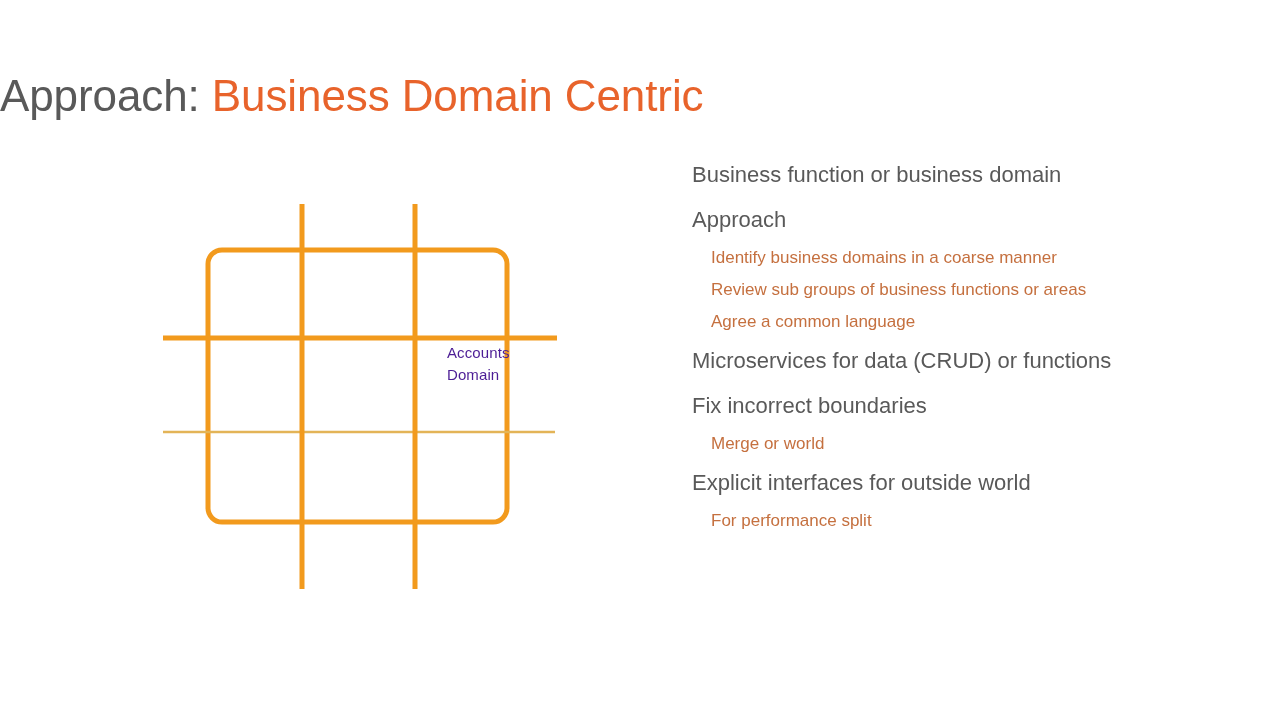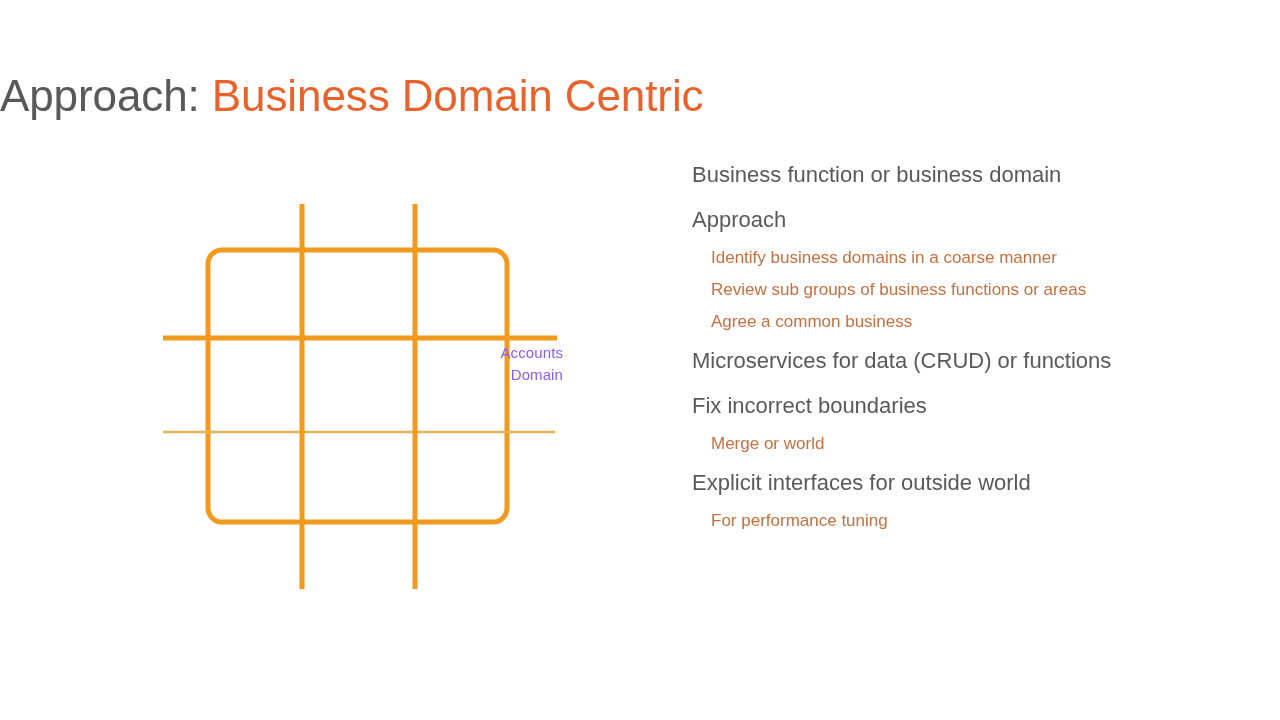--- a/index.html
+++ b/index.html
@@ -45,24 +45,24 @@
     top: 180px;
     width: 430px;
     height: 425px;
   }
   #diagram svg { display: block; }
   .domain-label {
     position: absolute;
     left: 297px;
     top: 162px;
     width: 116px;
-    text-align: right;
+    text-align: left;
     font-size: 15px;
     line-height: 22px;
-    color: #8b5cf6;
+    color: #4c1d95;
     letter-spacing: 0.1px;
   }
   .domain-label span { display: block; }
 
   
   #bullets {
     position: absolute;
     left: 682px;
     top: 152px;
     width: 520px;
@@ -108,21 +108,21 @@
       <span>Accounts</span>
       <span>Domain</span>
     </div>
   </div>
 
   <div id="bullets">
       <div class="bullet lvl1">Business function or business domain</div>
       <div class="bullet lvl1">Approach</div>
       <div class="bullet lvl2">Identify business domains in a coarse manner</div>
       <div class="bullet lvl2">Review sub groups of business functions or areas</div>
-      <div class="bullet lvl2">Agree a common business</div>
+      <div class="bullet lvl2">Agree a common language</div>
       <div class="bullet lvl1">Microservices for data (CRUD) or functions</div>
       <div class="bullet lvl1">Fix incorrect boundaries</div>
       <div class="bullet lvl2">Merge or world</div>
       <div class="bullet lvl1">Explicit interfaces for outside world</div>
-      <div class="bullet lvl2">For performance tuning</div>
+      <div class="bullet lvl2">For performance split</div>
     </div>
 
 </div>
 
 </body></html>

